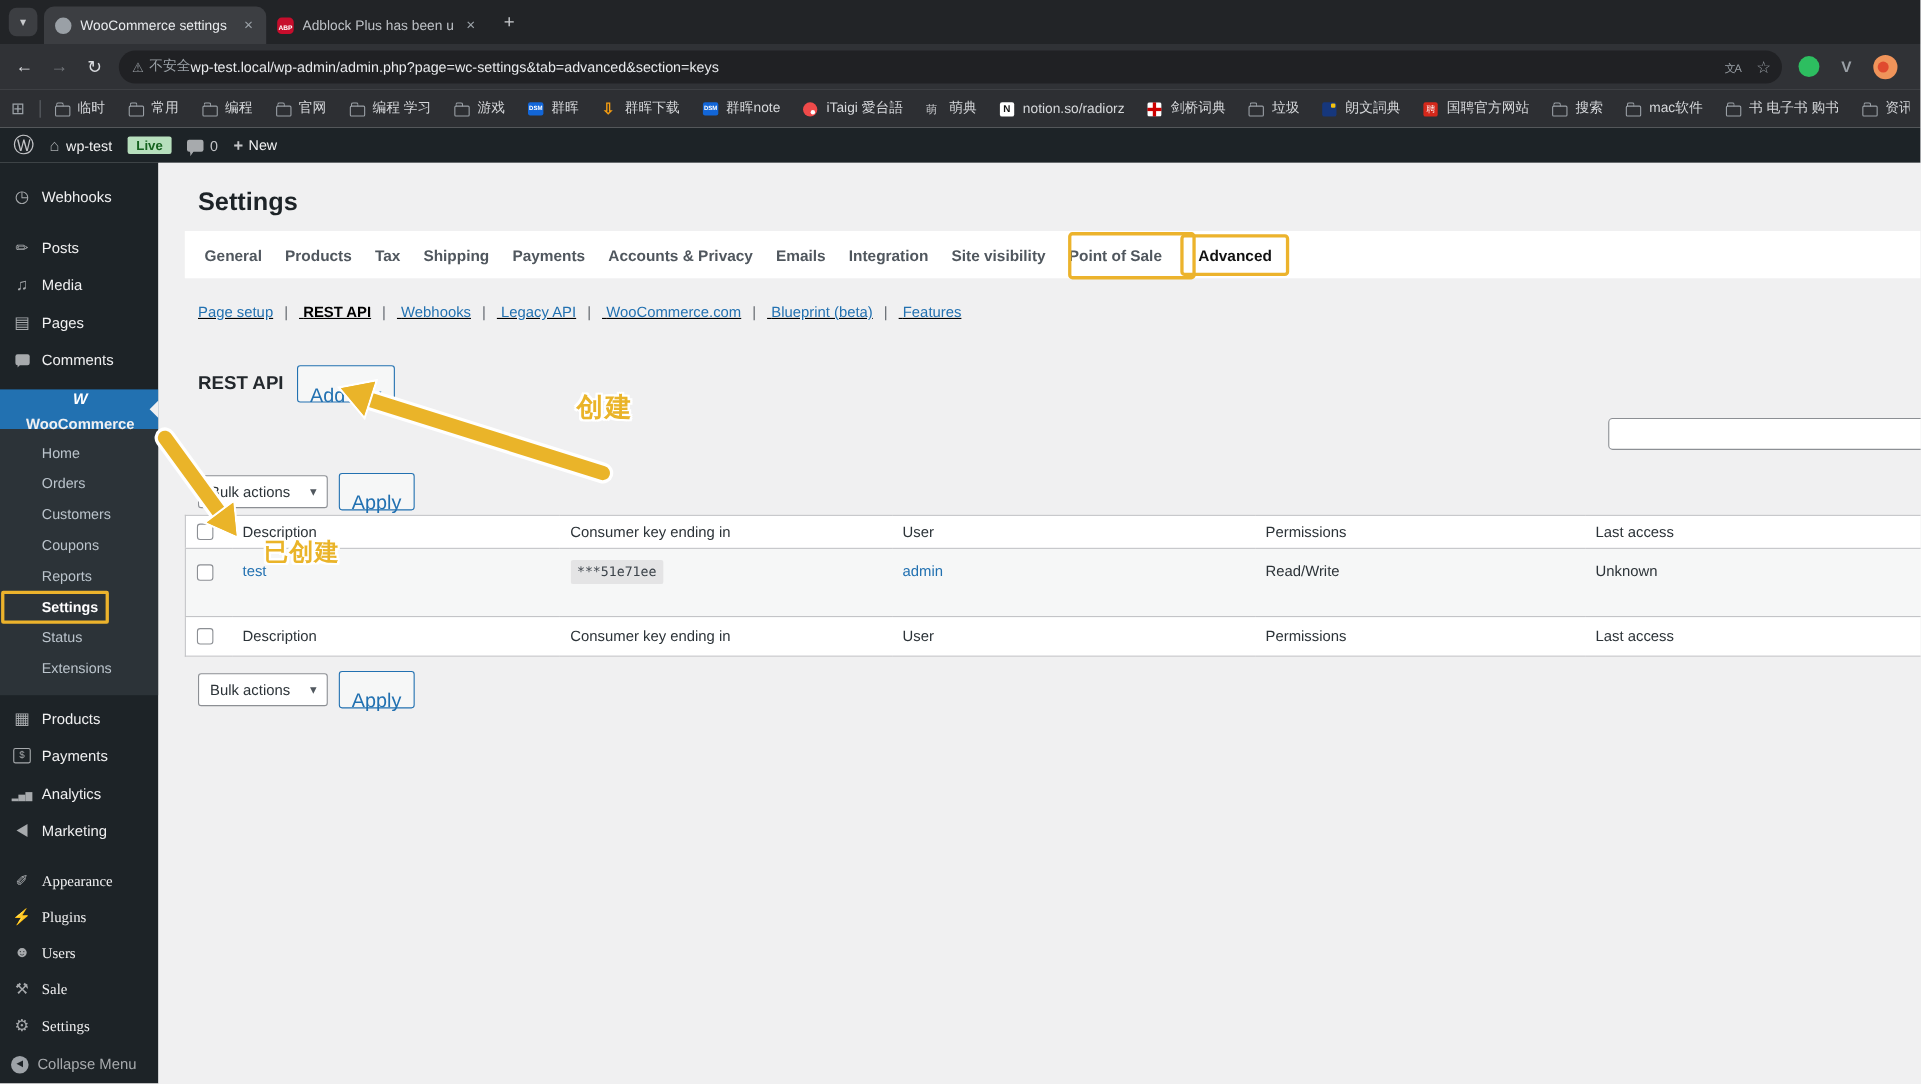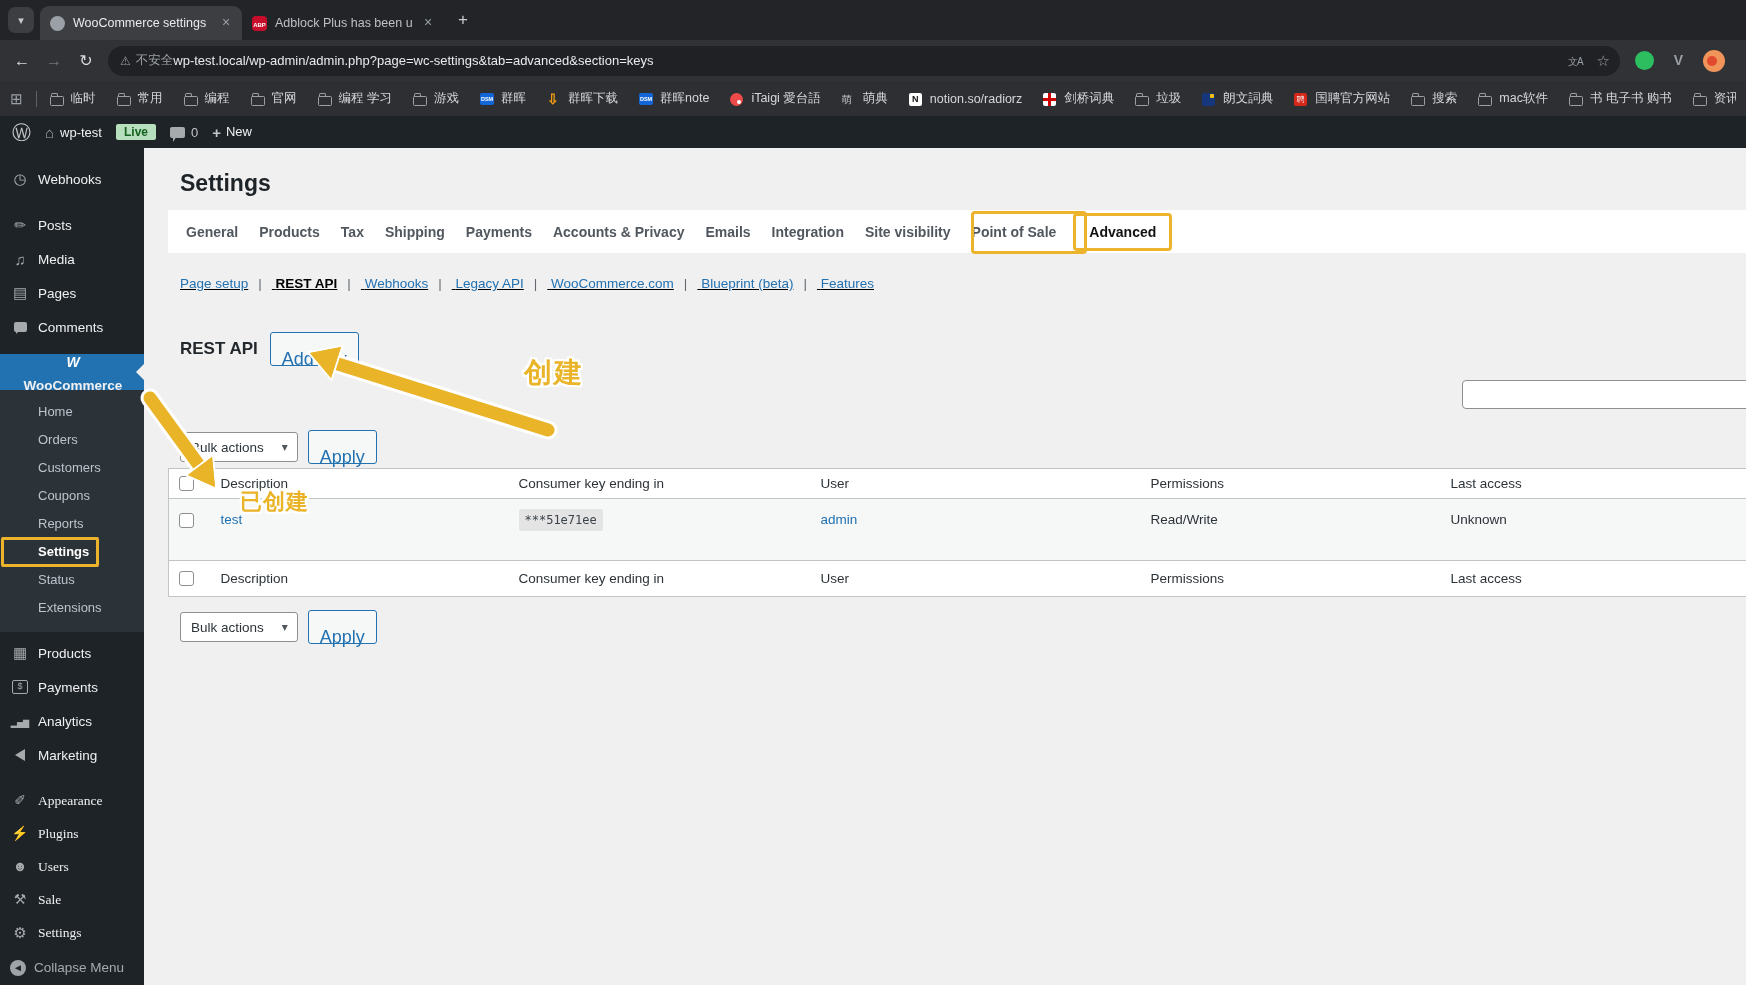--- a/index.html
+++ b/index.html
@@ -178,21 +178,21 @@
 
   
   .anno { position:absolute; pointer-events:none; z-index:40; }
   .anno-svg { left:0; top:0; width:1746px; height:985px; }
   .hl-box { border:3px solid #ecb32c; }
   .hl-box.adv { left:971px; top:211px; width:116px; height:43px; border-radius:4px; }
   .hl-box.side-settings { left:1px; top:537px; width:98px; height:30px; border-radius:2px; z-index:41; }
   .anno-label { color:#eab429; font-weight:900; z-index:42;
     text-shadow:-2px -2px 0 #fff, 2px -2px 0 #fff, -2px 2px 0 #fff, 2px 2px 0 #fff,
                  0 -2px 0 #fff, 0 2px 0 #fff, -2px 0 0 #fff, 2px 0 0 #fff; }
-  .anno-label.create { left:524px; top:354px; font-size:28px; letter-spacing:2px; }
+  .anno-label.create { left:524px; top:354px; font-size:24px; letter-spacing:2px; }
   .anno-label.created { left:240px; top:487px; font-size:22px; letter-spacing:1px; }
 </style>
 </head>
 <body>
 
 <div class="tabstrip">
   <div class="tab-search-btn"></div>
   <div style="display:flex;align-items:flex-end;height:100%;">
 
       <div class="tab active" data-icon="globe">

